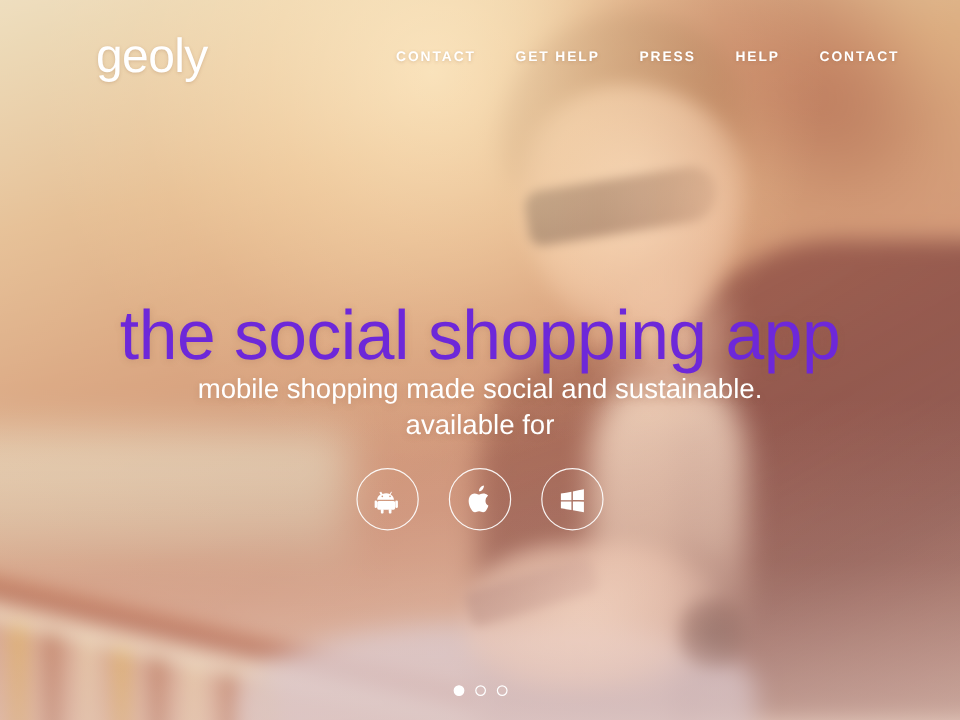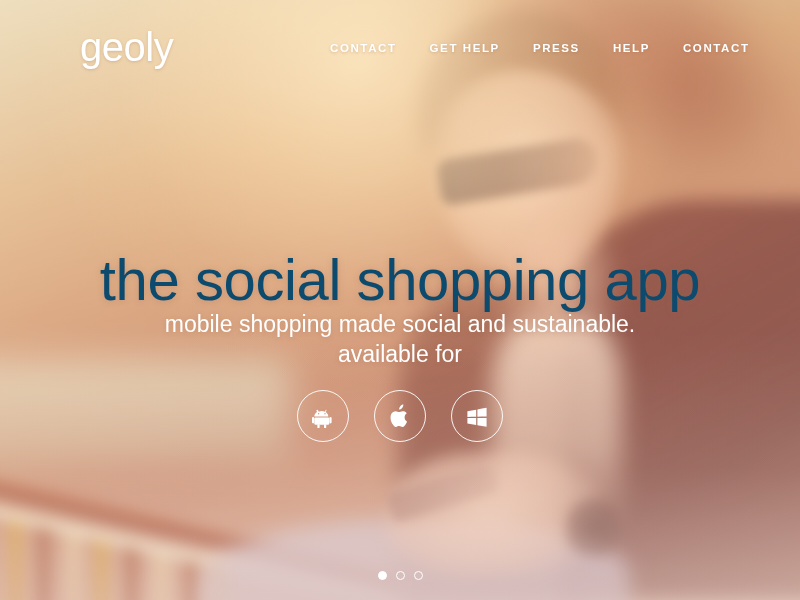--- a/index.html
+++ b/index.html
@@ -224,21 +224,21 @@
   }
 
   
   .hero-copy {
     position:absolute; left:0; right:0; top:250px;
     text-align:center; z-index:20;
   }
   .hero-title {
     font-size:58px;
     font-weight:300;
-    color:#0c4a6e;
+    color:#6d28d9;
     letter-spacing:-0.4px;
     line-height:1.04;
     text-shadow:0 1px 6px rgba(150,95,70,.26);
   }
   .hero-sub {
     font-size:23px;
     font-weight:300;
     color:#ffffff;
     line-height:1.28;
     text-shadow:0 1px 5px rgba(150,95,70,.26);

